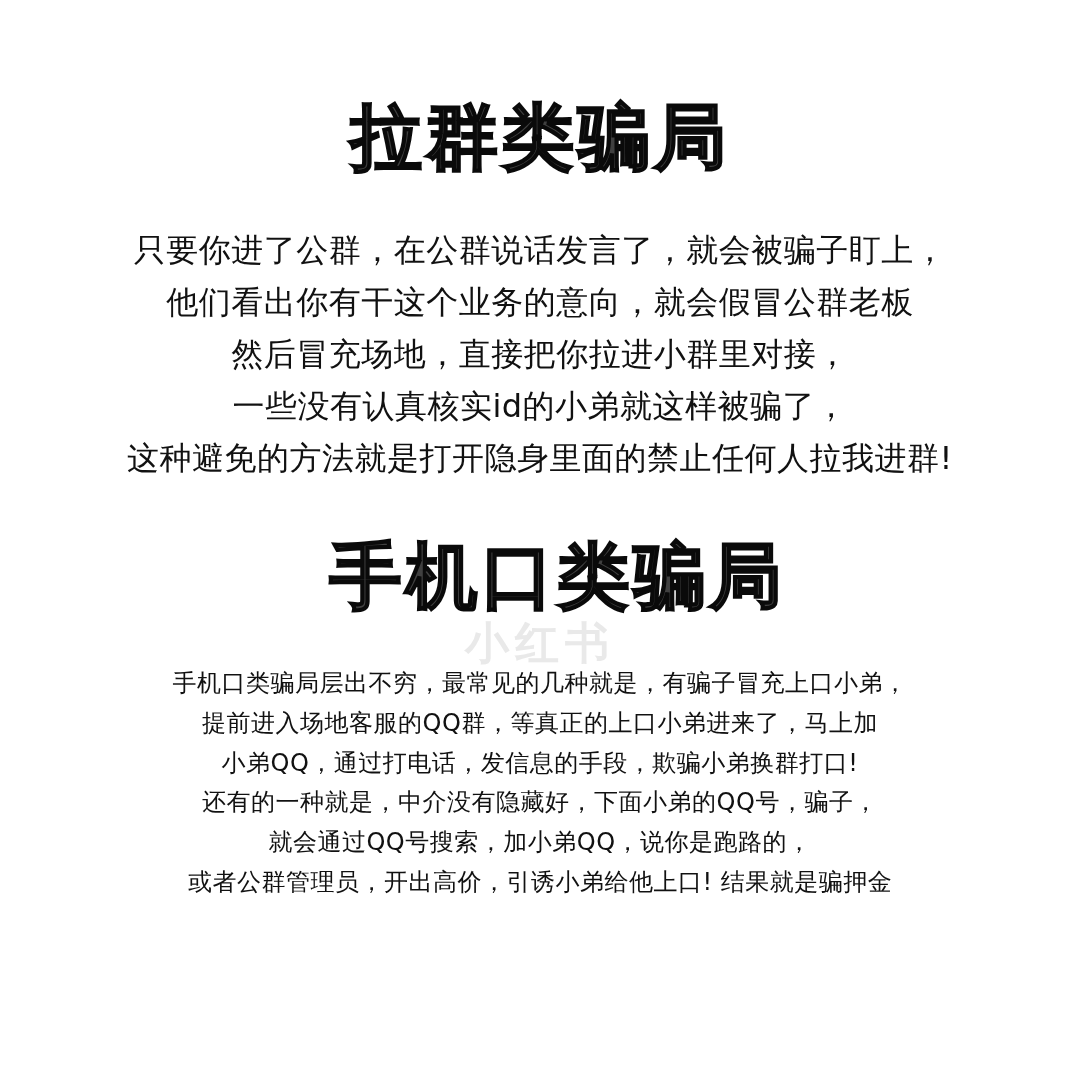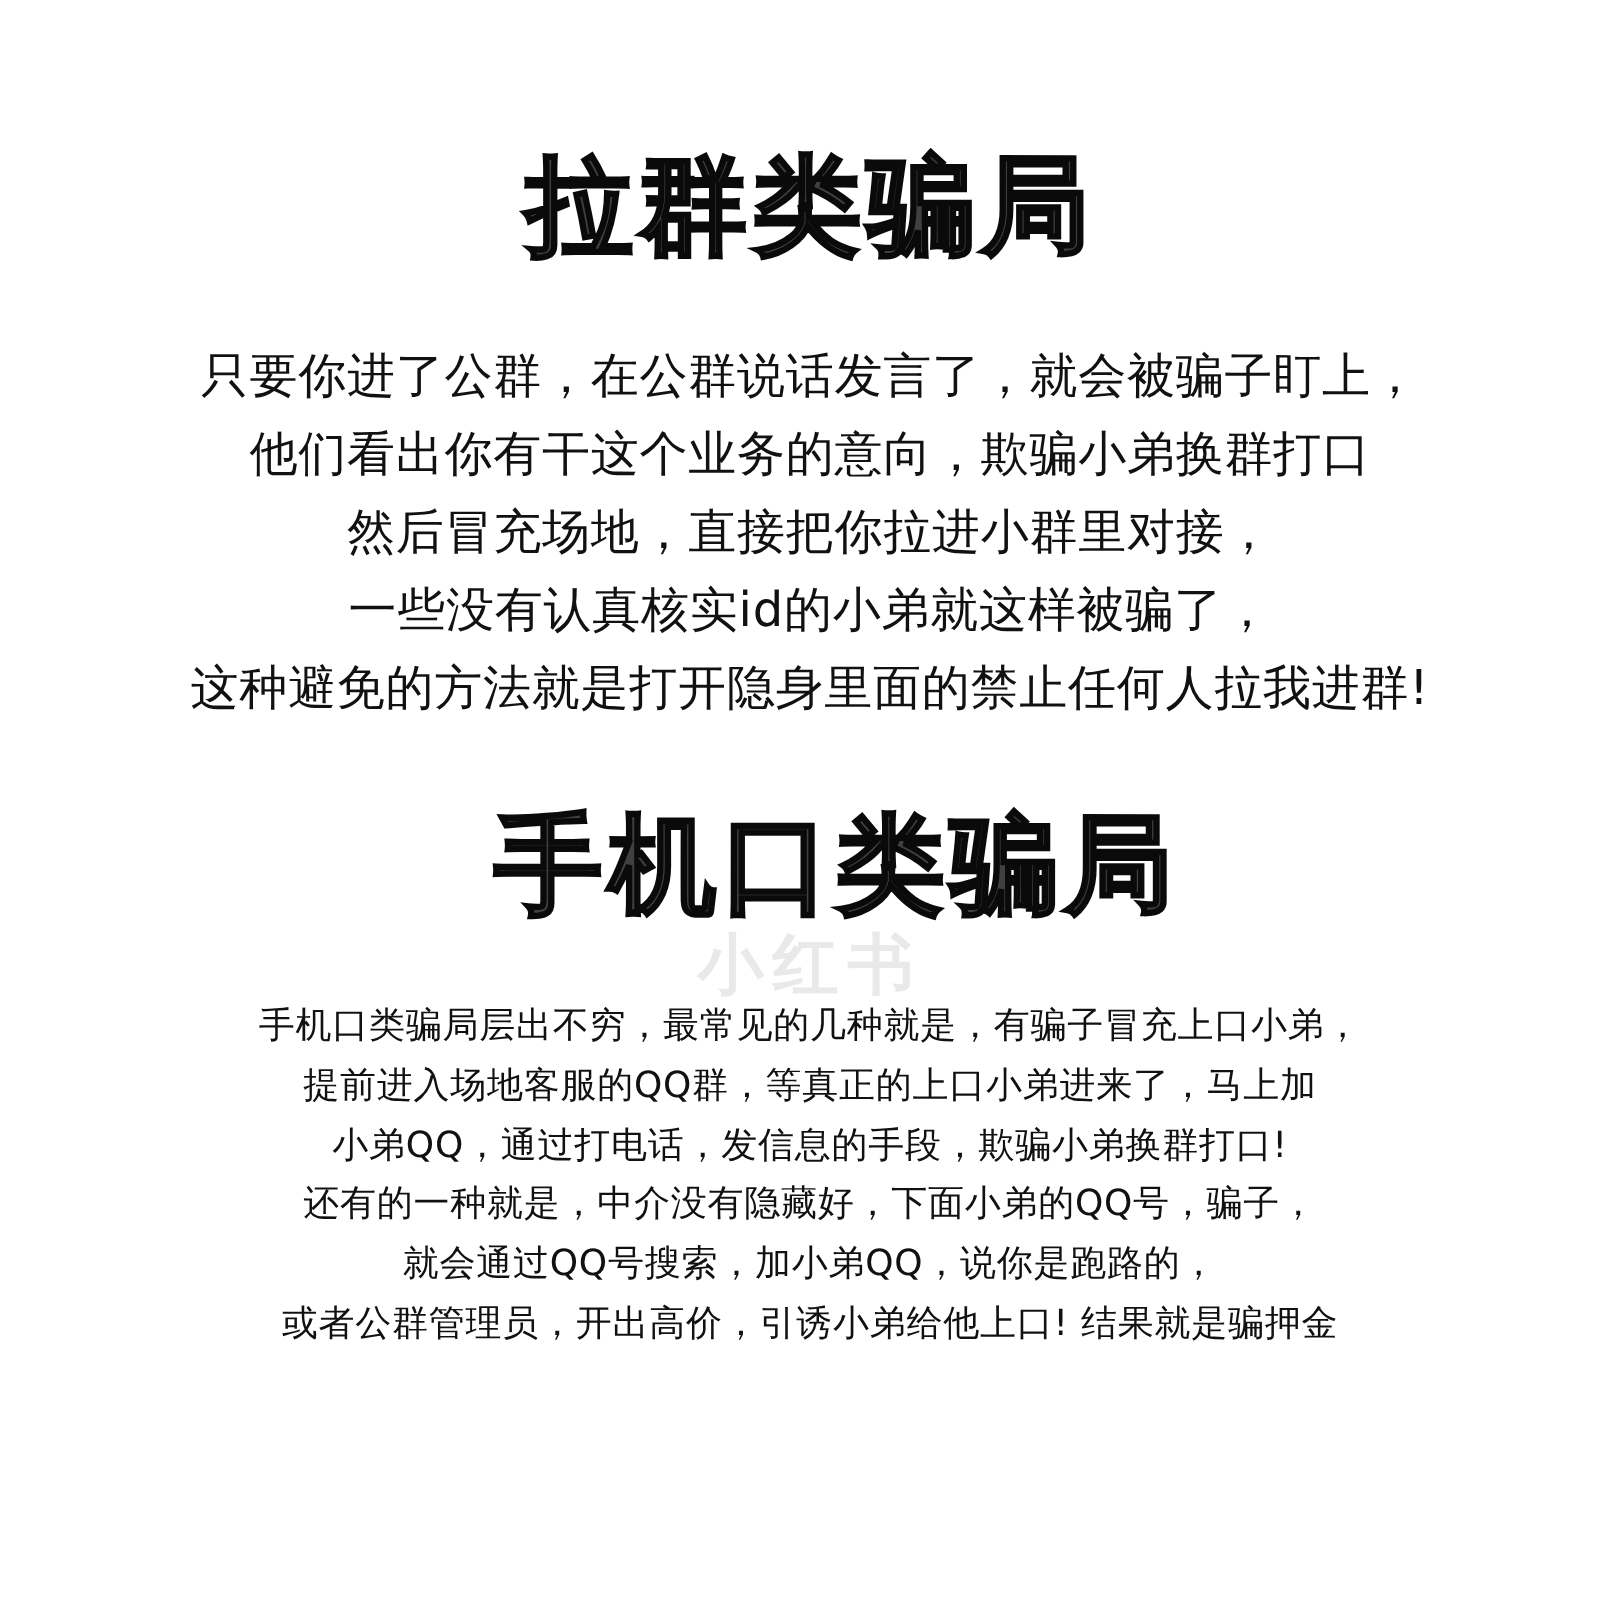--- a/index.html
+++ b/index.html
@@ -76,21 +76,21 @@
 </style>
 </head>
 <body>
 
 <div class="page">
 
   <h1 class="heading" id="heading-1">拉群类骗局</h1>
 
   <div class="body-block" id="para-1">
     <span class="body-line">只要你进了公群，在公群说话发言了，就会被骗子盯上，</span>
-    <span class="body-line">他们看出你有干这个业务的意向，欺骗小弟换群打口</span>
+    <span class="body-line">他们看出你有干这个业务的意向，就会假冒公群老板</span>
     <span class="body-line">然后冒充场地，直接把你拉进小群里对接，</span>
     <span class="body-line">一些没有认真核实id的小弟就这样被骗了，</span>
     <span class="body-line">这种避免的方法就是打开隐身里面的禁止任何人拉我进群!</span>
   </div>
 
   <div class="watermark">小红书</div>
 
   <h1 class="heading" id="heading-2">手机口类骗局</h1>
 
   <div class="body-block" id="para-2">

